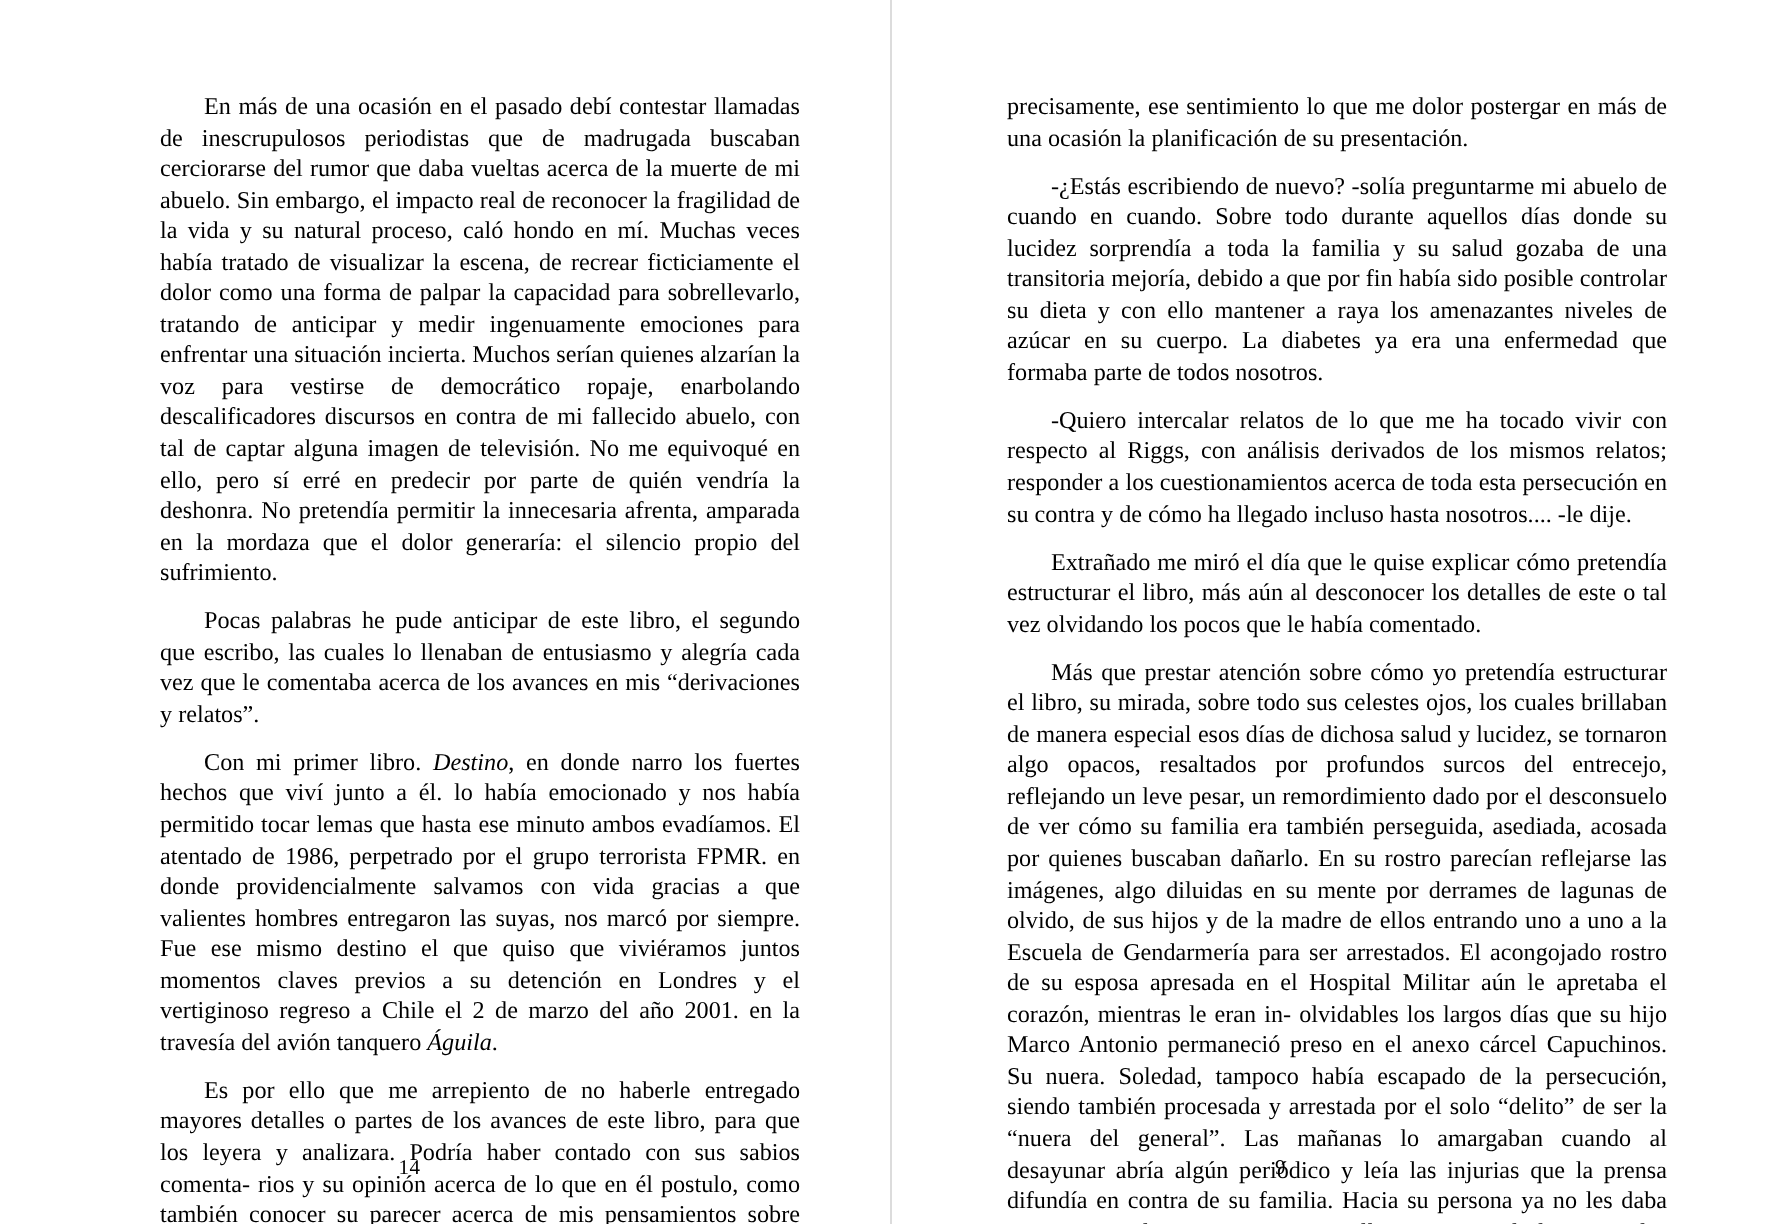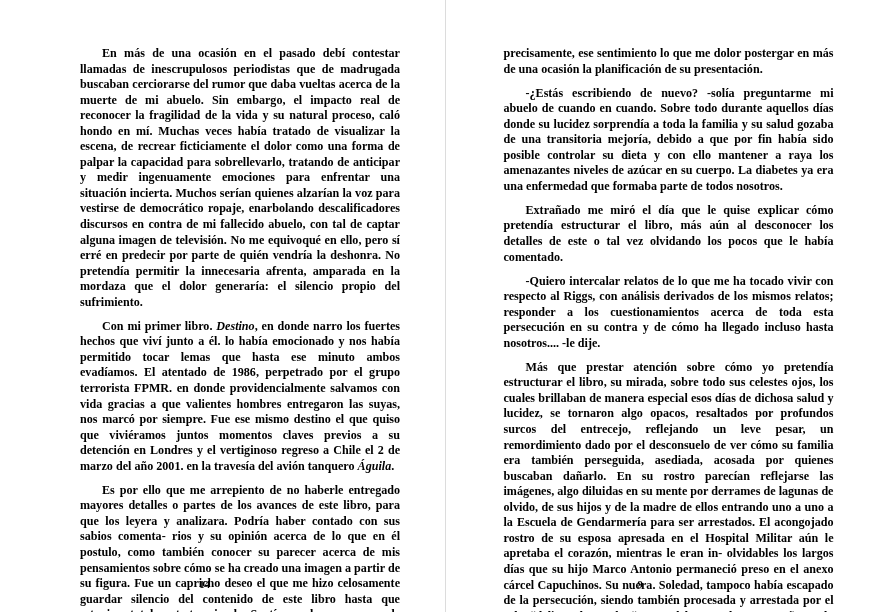--- a/index.html
+++ b/index.html
@@ -19,21 +19,20 @@
     width: 891px;
     height: 612px;
     display: flex;
     box-sizing: border-box;
   }
   .page {
     position: relative;
     width: 445.5px;
     height: 612px;
     box-sizing: border-box;
-    font-weight: bold;
   }
   .gutter-line {
     position: absolute;
     top: 0;
     left: 445px;
     width: 1px;
     height: 612px;
     background: #dcdcdc;
   }
   .page-left .text-col {
@@ -81,32 +80,33 @@
   }
 </style>
 </head>
 <body>
 
 <div class="spread">
 
   <div class="page page-left">
     <div class="text-col">
       <p>En más de una ocasión en el pasado debí contestar llamadas de inescrupulosos periodistas que de madrugada buscaban cerciorarse del rumor que daba vueltas acerca de la muerte de mi abuelo. Sin embargo, el impacto real de reconocer la fragilidad de la vida y su natural proceso, caló hondo en mí. Muchas veces había tratado de visualizar la escena, de recrear ficticiamente el dolor como una forma de palpar la capacidad para sobrellevarlo, tratando de anticipar y medir ingenuamente emociones para enfrentar una situación incierta. Muchos serían quienes alzarían la voz para vestirse de democrático ropaje, enarbolando descalificadores discursos en contra de mi fallecido abuelo, con tal de captar alguna imagen de televisión. No me equivoqué en ello, pero sí erré en predecir por parte de quién vendría la deshonra. No pretendía permitir la innecesaria afrenta, amparada en la mordaza que el dolor generaría: el silencio propio del sufrimiento.</p>
+      <p>Pocas palabras he pude anticipar de este libro, el segundo que escribo, las cuales lo llenaban de entusiasmo y alegría cada vez que le comentaba acerca de los avances en mis “derivaciones y relatos”.</p>
       <p>Con mi primer libro. <span class="it">Destino</span>, en donde narro los fuertes hechos que viví junto a él. lo había emocionado y nos había permitido tocar lemas que hasta ese minuto ambos evadíamos. El atentado de 1986, perpetrado por el grupo terrorista FPMR. en donde providencialmente salvamos con vida gracias a que valientes hombres entregaron las suyas, nos marcó por siempre. Fue ese mismo destino el que quiso que viviéramos juntos momentos claves previos a su detención en Londres y el vertiginoso regreso a Chile el 2 de marzo del año 2001. en la travesía del avión tanquero <span class="it">Águila</span>.</p>
       <p>Es por ello que me arrepiento de no haberle entregado mayores detalles o partes de los avances de este libro, para que los leyera y analizara. Podría haber contado con sus sabios comenta- rios y su opinión acerca de lo que en él postulo, como también conocer su parecer acerca de mis pensamientos sobre cómo se ha creado una imagen a partir de su figura. Fue un capricho deseo el que me hizo celosamente guardar silencio del contenido de este libro hasta que estuviese totalmente terminado. Sentía que leer sus panes de forma aislada no representaba el lodo que quería transmitir y fue,</p>
     </div>
     <div class="folio">14</div>
   </div>
 
   <div class="gutter-line"></div>
 
   <div class="page page-right">
     <div class="text-col">
       <p class="no-indent">precisamente, ese sentimiento lo que me dolor postergar en más de una ocasión la planificación de su presentación.</p>
       <p>-¿Estás escribiendo de nuevo? -solía preguntarme mi abuelo de cuando en cuando. Sobre todo durante aquellos días donde su lucidez sorprendía a toda la familia y su salud gozaba de una transitoria mejoría, debido a que por fin había sido posible controlar su dieta y con ello mantener a raya los amenazantes niveles de azúcar en su cuerpo. La diabetes ya era una enfermedad que formaba parte de todos nosotros.</p>
+      <p>-Quiero intercalar relatos de lo que me ha tocado vivir con respecto al Riggs, con análisis derivados de los mismos relatos; responder a los cuestionamientos acerca de toda esta persecución en su contra y de cómo ha llegado incluso hasta nosotros.... -le dije.</p>
       <p>Extrañado me miró el día que le quise explicar cómo pretendía estructurar el libro, más aún al desconocer los detalles de este o tal vez olvidando los pocos que le había comentado.</p>
-      <p>-Quiero intercalar relatos de lo que me ha tocado vivir con respecto al Riggs, con análisis derivados de los mismos relatos; responder a los cuestionamientos acerca de toda esta persecución en su contra y de cómo ha llegado incluso hasta nosotros.... -le dije.</p>
       <p>Más que prestar atención sobre cómo yo pretendía estructurar el libro, su mirada, sobre todo sus celestes ojos, los cuales brillaban de manera especial esos días de dichosa salud y lucidez, se tornaron algo opacos, resaltados por profundos surcos del entrecejo, reflejando un leve pesar, un remordimiento dado por el desconsuelo de ver cómo su familia era también perseguida, asediada, acosada por quienes buscaban dañarlo. En su rostro parecían reflejarse las imágenes, algo diluidas en su mente por derrames de lagunas de olvido, de sus hijos y de la madre de ellos entrando uno a uno a la Escuela de Gendarmería para ser arrestados. El acongojado rostro de su esposa apresada en el Hospital Militar aún le apretaba el corazón, mientras le eran in- olvidables los largos días que su hijo Marco Antonio permaneció preso en el anexo cárcel Capuchinos. Su nuera. Soledad, tampoco había escapado de la persecución, siendo también procesada y arrestada por el solo “delito” de ser la “nuera del general”. Las mañanas lo amargaban cuando al desayunar abría algún periódico y leía las injurias que la prensa difundía en contra de su familia. Hacia su persona ya no les daba importancia alguna, pero eran aquellas en contra de los suyos las que más le dolían. Parecía que sus enemigos sabían por dónde atacar. El diario de gobierno  era un</p>
     </div>
     <div class="folio">9</div>
   </div>
 
 </div>
 
 </body></html>

